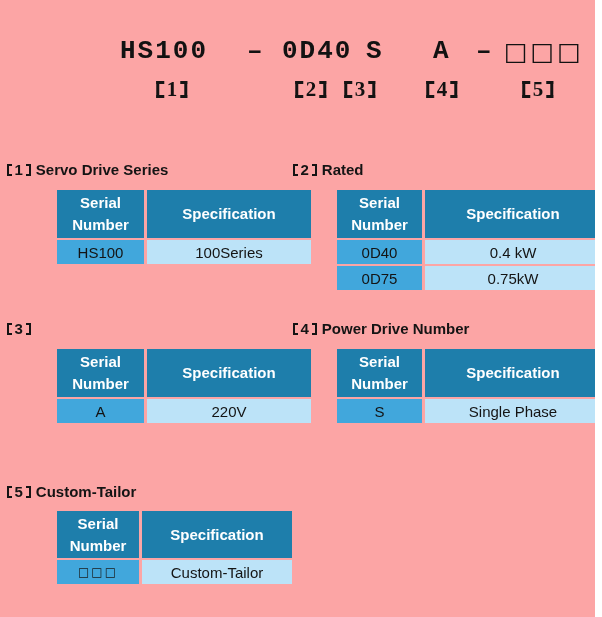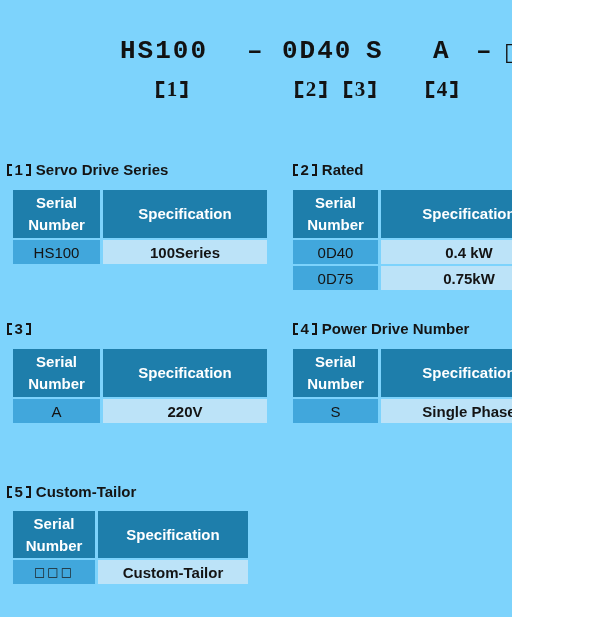--- a/index.html
+++ b/index.html
@@ -1,19 +1,19 @@
 <!DOCTYPE html>
 <html style="--hdr: #1E7EAB; --ser: #41A7DC; --spc: #BCE3F8;"><head>
 <meta charset="utf-8">
 <style>
   html,body{margin:0;padding:0;background:#fff;}
   #page{
     position:relative;
-    width:512px;height:617px;
-    background:#7dd3fc;
+    width:595px;height:617px;
+    background:#fca5a5;
     font-family:"Liberation Sans",sans-serif;
     color:#141414;
     overflow:hidden;
   }
   
   .code-part{
     position:absolute;top:36px;
     font-family:"Liberation Mono","DejaVu Sans Mono",monospace;
     font-weight:600;font-size:26px;letter-spacing:2px;color:#121212;
     white-space:nowrap;
@@ -43,38 +43,38 @@
   .sec-title{
     position:absolute;
     font-weight:bold;font-size:15px;color:#141414;
     display:flex;align-items:center;white-space:nowrap;
   }
   .sec-title .t-num{margin-right:1px;}
   .sec-title .rbr{margin-right:.3em;}
   
   .tbl{
     position:absolute;display:grid;
-    column-gap:3px;row-gap:2px;
+    column-gap:3px;row-gap:2px;margin-left:44px;
   }
   .t-left{grid-template-columns:87px 164px;}
   .t-right{grid-template-columns:85px 176px;}
   .t-five{grid-template-columns:82px 150px;}
   .th{
     background:var(--hdr,#1E7EAB);
     color:#fff;font-weight:bold;font-size:15px;
     display:flex;align-items:center;justify-content:center;
     text-align:center;line-height:1.45;
   }
   .td{
     font-size:15px;color:#141414;
     display:flex;align-items:center;justify-content:center;
     white-space:nowrap;
   }
   .td-serial{background:var(--ser,#41A7DC);}
-  .td-spec{background:var(--spc,#BCE3F8);font-weight:bold;}
+  .td-spec{background:var(--spc,#BCE3F8);}
   .td-boxes{
     font-family:"DejaVu Sans",sans-serif;
     font-size:12px;font-weight:bold;letter-spacing:2px;color:#1a1a1a;
   }
 </style>
 </head>
 <body>
 
 <div id="page">
 

